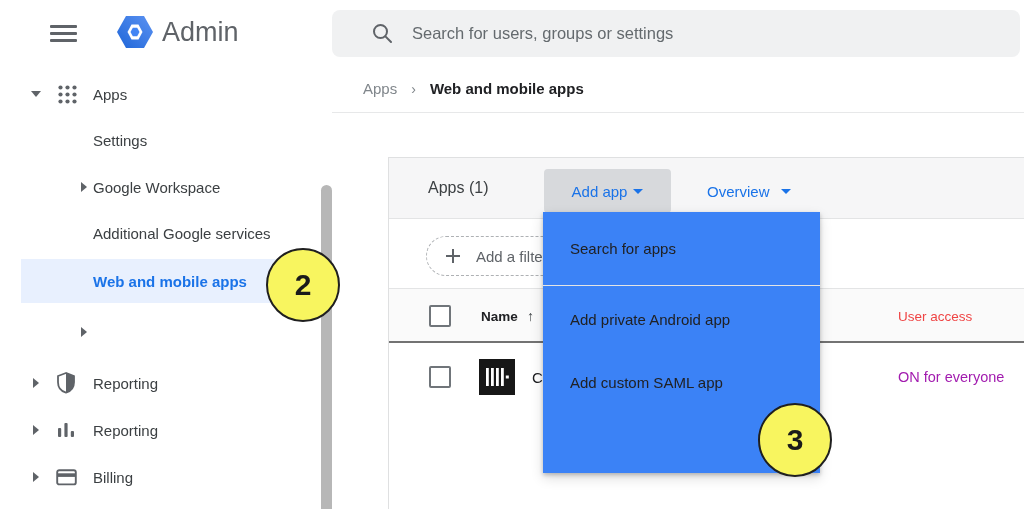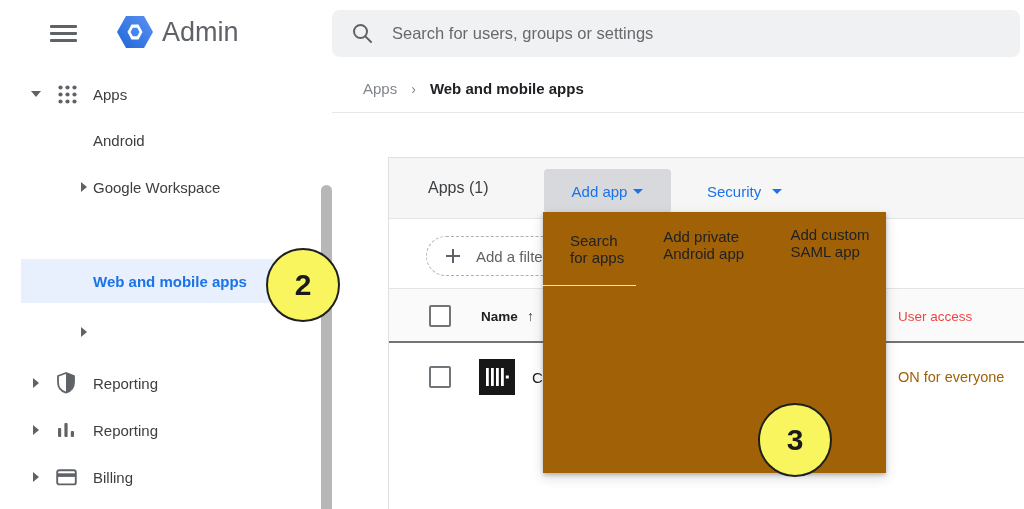--- a/index.html
+++ b/index.html
@@ -5,21 +5,21 @@
   * { margin:0; padding:0; box-sizing:border-box; }
   body { background:#fff; font-family:"Liberation Sans", sans-serif; }
   .stage { position:relative; width:1024px; height:509px; background:#fff; overflow:hidden; }
 
   
   .hamburger { position:absolute; left:50px; top:25px; width:27px; height:17px; display:flex; flex-direction:column; justify-content:space-between; cursor:pointer; }
   .hamburger span { display:block; height:2.6px; background:#5f6368; border-radius:1px; }
   .logo { position:absolute; left:116px; top:13px; }
   .brand-name { position:absolute; left:162px; top:17px; font-size:27px; color:#5f6368; }
 
-  .searchbar { position:absolute; left:332px; top:10px; width:688px; height:47px; background:#f0f1f2; border-radius:8px; display:flex; align-items:center; padding-left:20px; }
+  .searchbar { position:absolute; left:332px; top:10px; width:688px; height:47px; background:#f0f1f2; border-radius:8px; display:flex; align-items:center; padding-left:40px; }
   .searchbar svg { flex:0 0 auto; }
   .searchbar input { border:none; outline:none; background:transparent; font-family:"Liberation Sans", sans-serif; font-size:16.5px; color:#3c4043; margin-left:19px; width:560px; }
   .searchbar input::placeholder { color:#646a6e; opacity:1; }
 
   .breadcrumb { position:absolute; left:363px; top:80px; font-size:15px; display:flex; align-items:center; }
   .crumb-parent { color:#80868b; }
   .crumb-sep { color:#80868b; margin:0 14px; font-size:14px; }
   .crumb-current { color:#202124; font-weight:bold; }
   .top-divider { position:absolute; left:332px; top:112px; width:692px; height:1px; background:#e7e8e9; }
 
@@ -47,25 +47,25 @@
   .chip-label { font-size:15px; color:#5f6368; margin-left:14px; white-space:nowrap; }
 
   .table-head { position:absolute; left:0; top:131px; width:100%; height:54px; background:#fafafa; border-bottom:2px solid #737373; }
   .checkbox { position:absolute; width:22px; height:22px; border:2px solid #70757a; border-radius:2px; background:#fff; cursor:pointer; }
   .col-name { position:absolute; left:92px; top:27px; transform:translateY(-50%); font-size:13.5px; font-weight:bold; color:#202124; }
   .sort-arrow { position:absolute; left:138px; top:27px; transform:translateY(-50%); font-size:14px; color:#3c4043; }
   .col-access { position:absolute; left:509px; top:27px; transform:translateY(-50%); font-size:13.5px; color:#ef4444; }
 
   .data-row { position:absolute; left:0; top:185px; width:100%; height:68px; background:#fff; }
   .app-cell-name { position:absolute; left:143px; top:34px; transform:translateY(-50%); font-size:15px; color:#202124; }
-  .cell-access { position:absolute; left:509px; top:34px; transform:translateY(-50%); font-size:14.5px; color:#a16207; }
-
-  
-  .dropdown { position:absolute; left:543px; top:212px; width:343px; height:261px; background:#a16207; z-index:5;
-              box-shadow:0 2px 4px rgba(0,0,0,.22), 0 5px 12px rgba(0,0,0,.14); display:flex; flex-direction:row; }
+  .cell-access { position:absolute; left:509px; top:34px; transform:translateY(-50%); font-size:14.5px; color:#a21caf; }
+
+  
+  .dropdown { position:absolute; left:543px; top:212px; width:277px; height:261px; background:#3b82f6; z-index:5;
+              box-shadow:0 2px 4px rgba(0,0,0,.22), 0 5px 12px rgba(0,0,0,.14); display:flex; flex-direction:column; }
   .menu-item { display:flex; align-items:center; padding-left:27px; font-size:15px; color:#202124; cursor:pointer; }
   .mi-1 { height:74px; border-bottom:1px solid #e3e4e5; }
   .mi-2 { height:66px; }
   .mi-3 { height:60px; }
   .mi-4 { height:61px; }
 
   
   .step-circle { position:absolute; width:74px; height:74px; border-radius:50%; background:#f8f55f; border:2px solid #1f1f1f;
                  display:flex; align-items:center; justify-content:center; font-size:30px; font-weight:bold; color:#1a1a1a; z-index:10; }
   .step-2 { left:266px; top:248px; }
@@ -123,25 +123,26 @@
       <circle cx="3.5" cy="10.5" r="2.1"></circle>
         <circle cx="10.5" cy="10.5" r="2.1"></circle>
         <circle cx="17.5" cy="10.5" r="2.1"></circle>
       <circle cx="3.5" cy="17.5" r="2.1"></circle>
         <circle cx="10.5" cy="17.5" r="2.1"></circle>
         <circle cx="17.5" cy="17.5" r="2.1"></circle>
     </g>
   </svg>
   <div class="side-item-label" style="top:94px;">Apps</div>
 
-  <div class="side-item-label" style="top:140px;">Android</div>
+  <div class="side-item-label" style="top:140px;">Settings</div>
 
   <div class="caret-right" style="left:81px; top:182px;"></div>
   <div class="side-item-label" style="top:187px;">Google Workspace</div>
 
+  <div class="side-item-label" style="top:233px;">Additional Google services</div>
 
   <div class="side-item-label selected-label" style="top:281px;">Web and mobile apps</div>
 
   <div class="caret-right" style="left:81px; top:327px;"></div>
 
   <div class="caret-right" style="left:33px; top:378px;"></div>
   <svg class="side-icon" style="left:56px; top:372px;" width="20" height="22" viewBox="0 0 20 22">
     <path d="M10 1 L2 4 v6.2 c0 5.4 3.4 9.1 8 10.4 c4.6-1.3 8-5 8-10.4 V4 Z" fill="none" stroke="#5f6368" stroke-width="1.8"></path>
     <path d="M10 1 L18 4 v6.2 c0 5.4-3.4 9.1-8 10.4 Z" fill="#5f6368"></path>
   </svg>
@@ -170,21 +171,21 @@
 
     <div class="card-toolbar">
       <div class="apps-count">Apps (1)</div>
 
       <div class="addapp-btn">
         <span class="btn-blue-label">Add app</span>
         <span class="caret-blue"></span>
       </div>
 
       <div class="settings-btn">
-        <span class="btn-blue-label">Security</span>
+        <span class="btn-blue-label">Overview</span>
         <span class="caret-blue"></span>
       </div>
     </div>
 
     <div class="filter-row">
       <div class="filter-chip">
         <svg width="18" height="18" viewBox="0 0 18 18">
           <line x1="9" y1="2" x2="9" y2="16" stroke="#5f6368" stroke-width="2"></line>
           <line x1="2" y1="9" x2="16" y2="9" stroke="#5f6368" stroke-width="2"></line>
         </svg>

